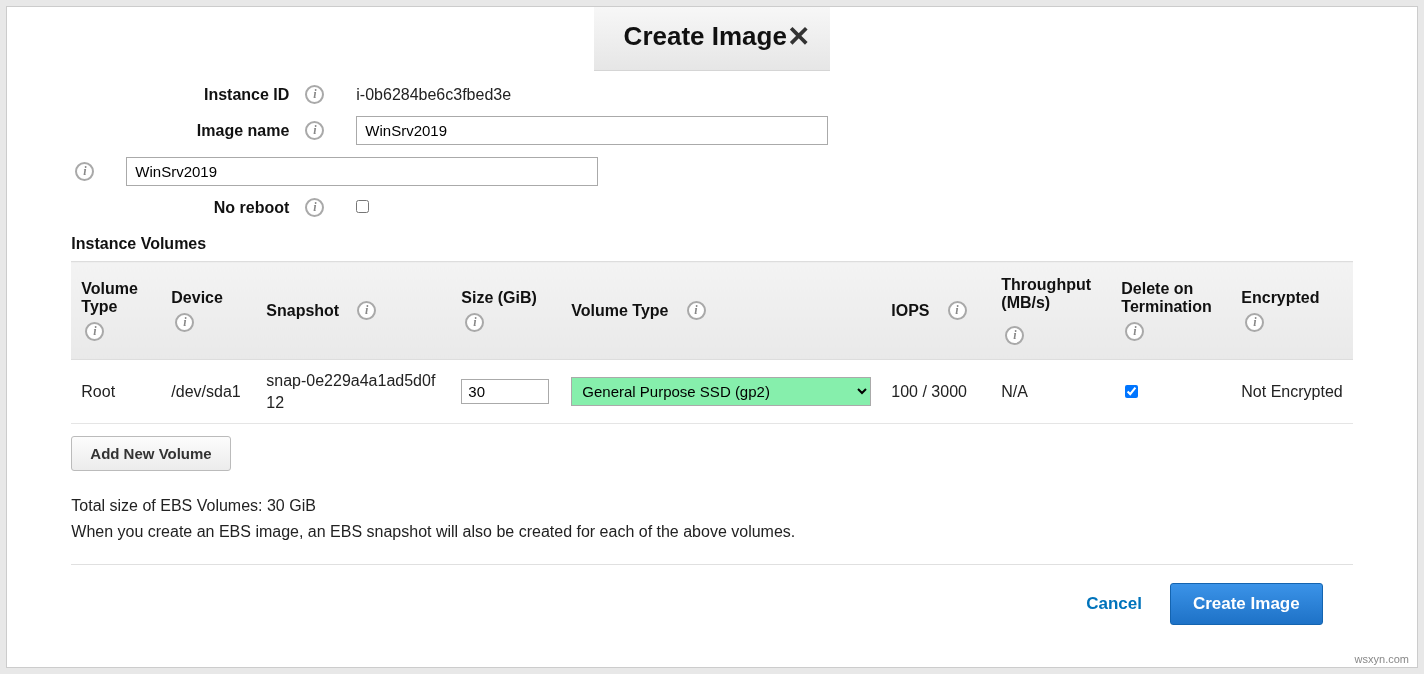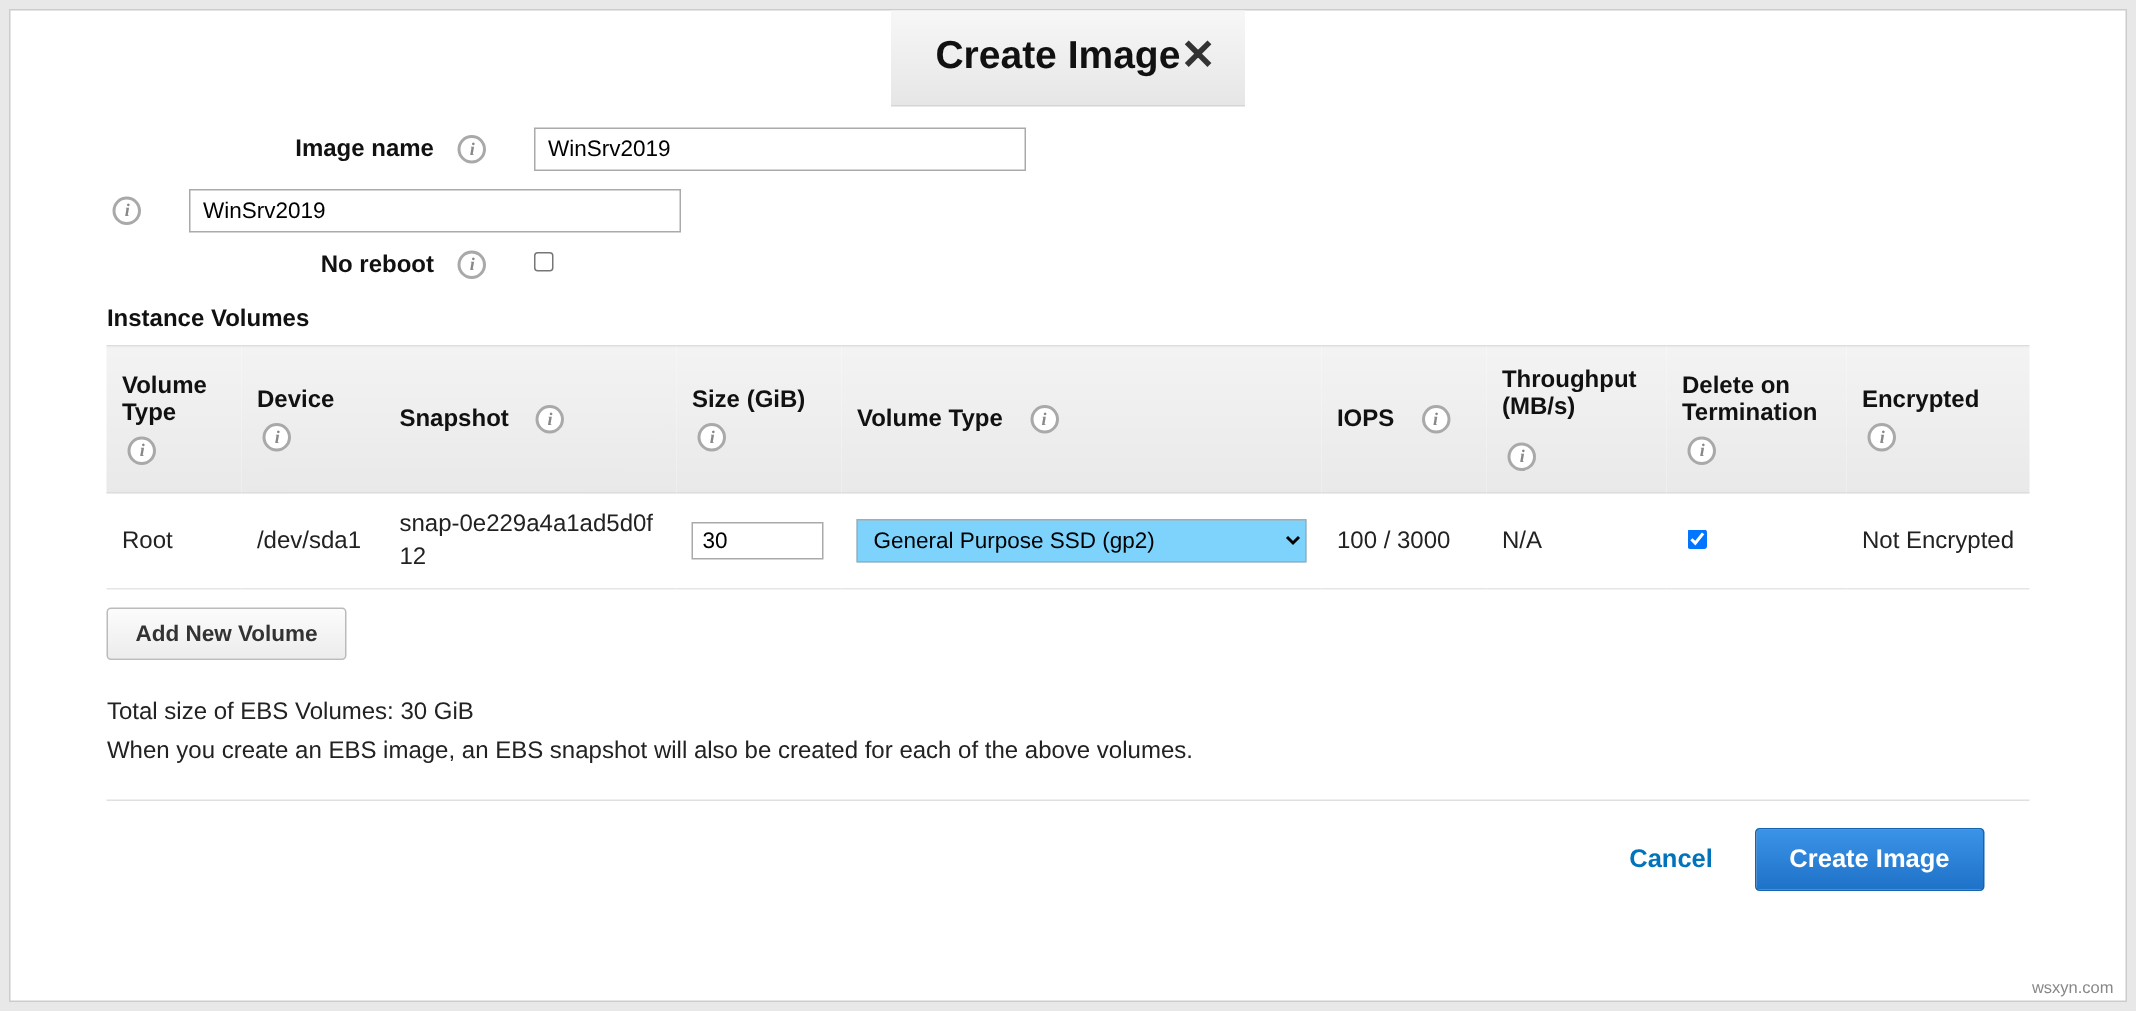--- a/index.html
+++ b/index.html
@@ -83,21 +83,21 @@
     }
     .form-value {
       padding-left: 28px;
       font-size: 16px;
       color: #222;
     }
     .text-input {
       border: 1px solid #aaa;
       padding: 5px 8px;
       font-size: 15px;
-      width: 328px;
+      width: 472px;
     }
     .checkbox {
       margin: 0;
     }
     .section-title {
       font-weight: bold;
       font-size: 16px;
       color: #111;
       margin: 18px 0 8px 0;
     }
@@ -143,21 +143,21 @@
       width: 88px;
       border: 1px solid #aaa;
       padding: 3px 6px;
       font-size: 15px;
     }
     .vtype-select {
       width: 300px;
       border: 1px solid #aaa;
       padding: 4px 6px;
       font-size: 15px;
-      background: #7dd3fc;
+      background: #86efac;
     }
     .btn-default {
       background: linear-gradient(#fcfcfc, #ececec);
       border: 1px solid #bbb;
       border-radius: 3px;
       padding: 8px 18px;
       font-size: 15px;
       font-weight: bold;
       color: #333;
       cursor: pointer;
@@ -207,20 +207,25 @@
 
 <div class="dialog">
 
   <div class="dialog-header">
     <h1>Create Image</h1>
     <span class="close-x">✕</span>
   </div>
 
   <div class="dialog-body">
 
+    <div class="form-row">
+      <div class="form-label">Instance ID</div>
+      <span class="info-icon"></span>
+      <div class="form-value">i-0b6284be6c3fbed3e</div>
+    </div>
 
     <div class="form-row">
       <div class="form-label">Image name</div>
       <span class="info-icon"></span>
       <div class="form-value" style="padding-left:28px">
         <input type="text" class="text-input" value="WinSrv2019" style="">
       </div>
     </div>
 
     <div class="form-row">

